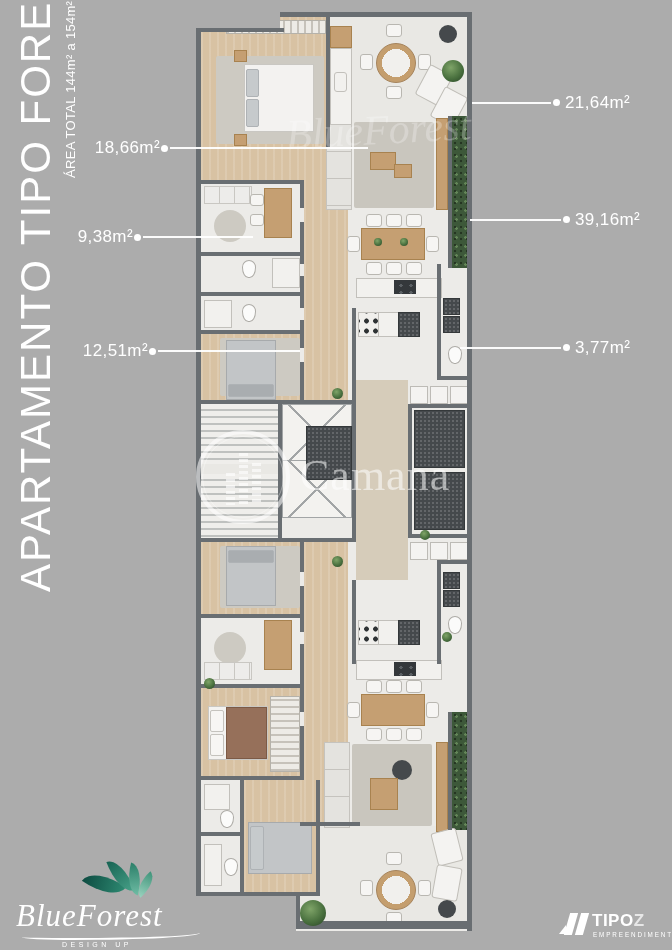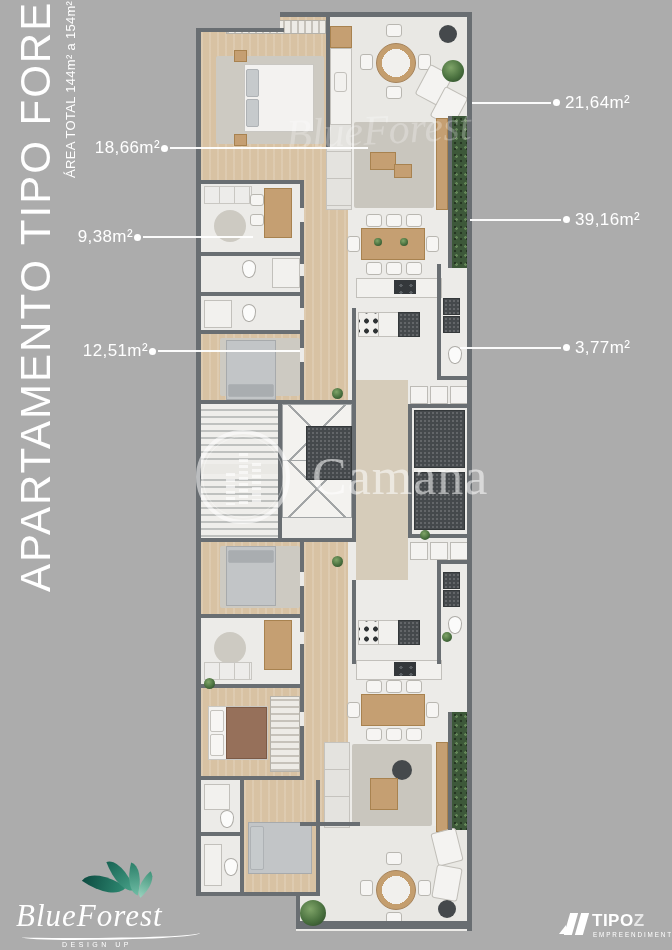--- a/index.html
+++ b/index.html
@@ -44,21 +44,21 @@
   
   .lbl{position:absolute;color:#FFF;font-size:17px;letter-spacing:.4px;white-space:nowrap;z-index:25}
   .lbl.r{text-align:right}
   .lline{position:absolute;height:2px;background:rgba(255,255,255,.95);z-index:25}
   .ldot{position:absolute;width:7px;height:7px;border-radius:50%;background:#FFF;z-index:25}
   
   #camana{position:absolute;left:196px;top:414px;width:310px;height:125px;display:flex;align-items:center;z-index:20}
   .cam-circle{width:94px;height:94px;border:4px solid rgba(255,255,255,.55);border-radius:50%;position:relative;flex:none;display:flex;align-items:flex-end;justify-content:center;gap:4px;padding-bottom:15px;box-sizing:border-box}
   .cam-ring{position:absolute;inset:2px;border:1px solid rgba(255,255,255,.35);border-radius:50%}
   .cam-bar{background:repeating-linear-gradient(180deg,rgba(255,255,255,.62) 0 3px,rgba(255,255,255,0) 3px 6px);width:9px}
-  .cam-text{margin-left:22px;font-family:"Liberation Serif",serif;color:rgba(255,255,255,.55);font-size:52px;line-height:.92;letter-spacing:1px}
+  .cam-text{margin-left:10px;font-family:"Liberation Serif",serif;color:rgba(255,255,255,.55);font-size:44px;line-height:.92;letter-spacing:1px}
   #bf-wm{position:absolute;left:286px;top:106px;font-family:"Liberation Serif",serif;font-style:italic;font-size:42px;color:rgba(255,255,255,.26);transform:rotate(-3deg);z-index:20}
   
   #bf{position:absolute;left:16px;top:856px;width:200px;height:92px;z-index:30}
   .petal{position:absolute;border-radius:0 100% 0 100%}
   .bf-script{position:absolute;left:0;top:42px;font-family:"Liberation Serif",serif;font-style:italic;font-size:31px;color:#FFF;letter-spacing:1px}
   .bf-swoosh{position:absolute;left:6px;top:76px;width:178px;height:6px;border-bottom:2px solid #FFF;border-radius:0 0 100% 40%/0 0 10px 4px}
   .bf-tag{position:absolute;left:46px;top:85px;font-size:7px;letter-spacing:3.5px;color:#FFF}
   #ph{position:absolute;left:558px;top:910px;width:110px;height:36px;color:#FFF;z-index:30}
   .ph-bar{position:absolute;width:8px;height:22px;background:#FFF;transform:skewX(-16deg)}
   .ph-tri{position:absolute;left:1px;top:15px;width:0;height:0;border-bottom:9px solid #FFF;border-left:7px solid transparent}

